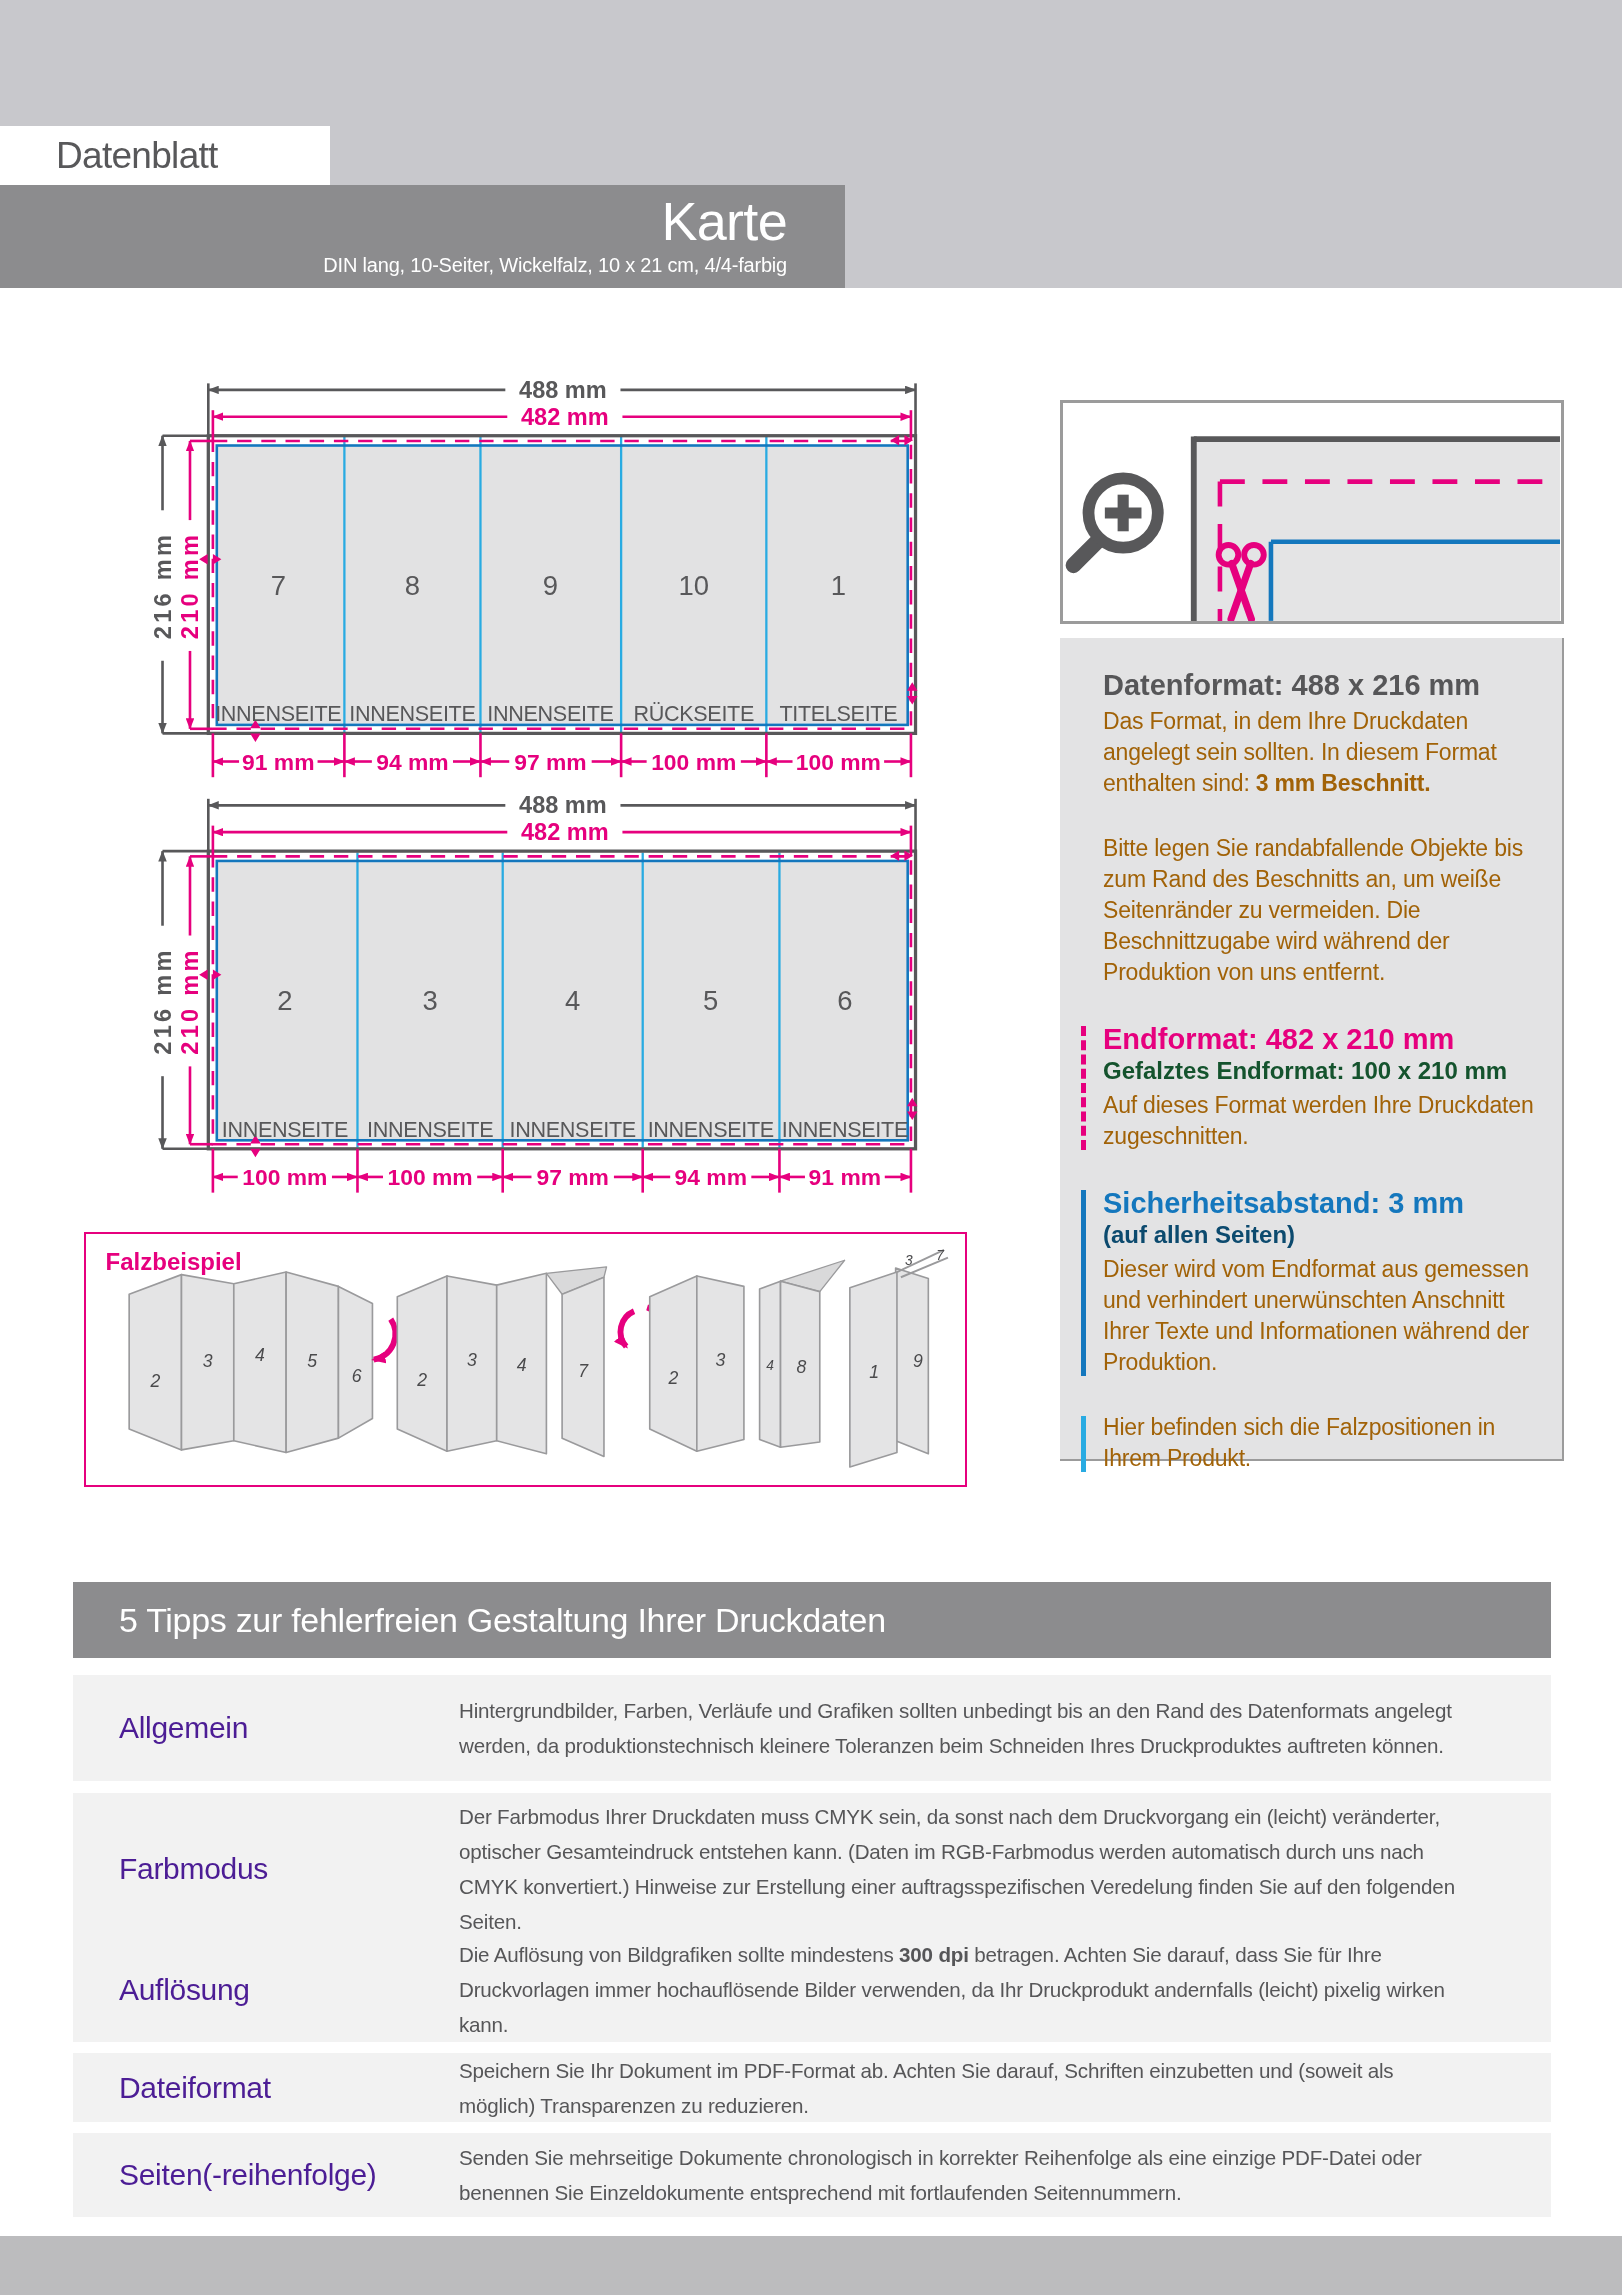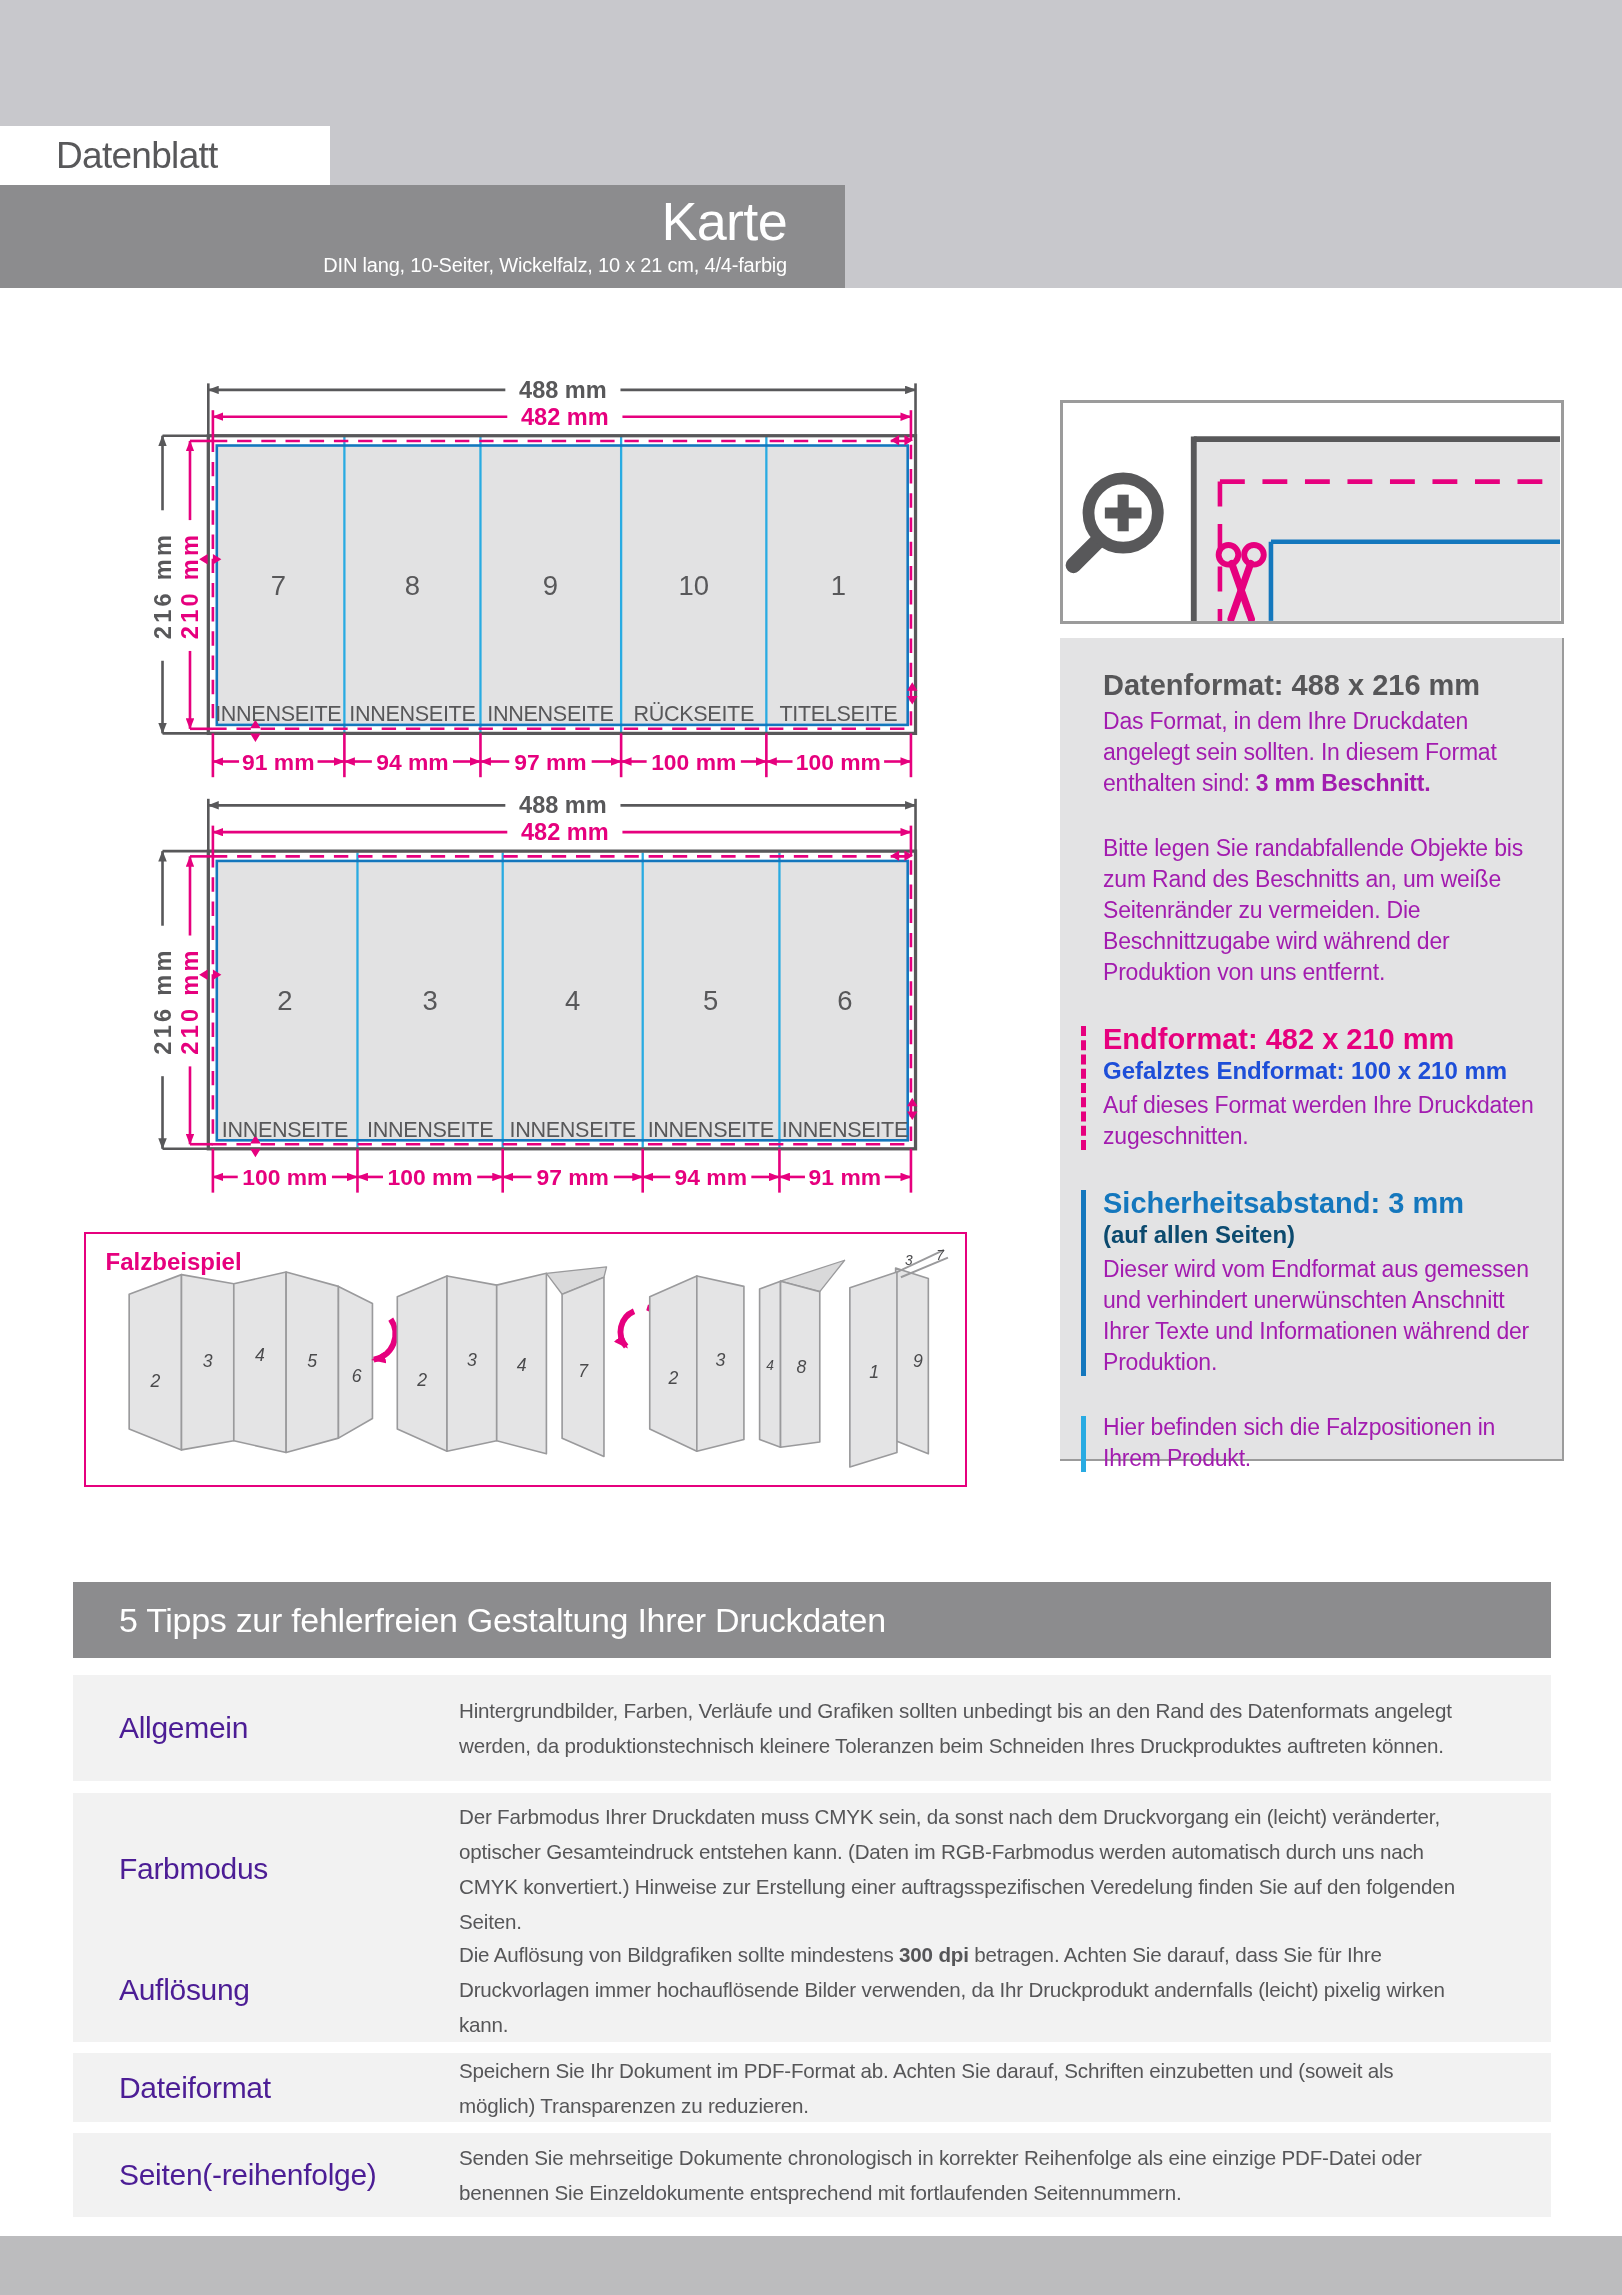--- a/index.html
+++ b/index.html
@@ -40,21 +40,21 @@
   .infopanel{position:absolute;left:1060px;top:638px;width:504px;height:823px;background:#e3e3e4;
              border-right:2.6px solid #9b9b9b;border-bottom:2.6px solid #9b9b9b;box-sizing:border-box;
              padding:30px 22px 0 43px;}
   .infopanel .sec{position:relative;margin-bottom:34px;}
   .ih{font-size:29px;font-weight:bold;line-height:1.18;}
   .ih.g{color:#565658;}
   .ih.m{color:#e6007e;}
   .ih.b{color:#1477bd;}
   .ih.c{color:#29abe2;}
   .isub{font-size:24px;font-weight:bold;line-height:1.25;}
-  .ibody{font-size:23px;line-height:31px;color:#a21caf;letter-spacing:-0.2px;margin-top:3.9px;}
+  .ibody{font-size:23px;line-height:31px;color:#a16207;letter-spacing:-0.2px;margin-top:3.9px;}
   .ibody b{font-weight:bold;}
   .vline{position:absolute;left:-21.6px;top:3.9px;bottom:2.6px;width:0;}
   .vline.dashM{border-left:5.2px dashed #e6007e;}
   .vline.solidB{border-left:5.2px solid #1477bd;}
   .vline.solidC{border-left:5.2px solid #29abe2;}
   .gap1{height:30px;}
   
   .tipsbar{position:absolute;left:73px;top:1582px;width:1478px;height:76px;background:#8c8c8e;
            display:flex;align-items:center;}
   .tipsbar span{color:#ffffff;font-size:34px;margin-left:46px;letter-spacing:-0.3px;}
@@ -324,21 +324,21 @@
   <div class="infopanel">
     <div class="sec">
       <div class="ih g">Datenformat: 488 x 216 mm</div>
       <div class="ibody"><span>Das Format, in dem Ihre Druckdaten angelegt sein sollten. In diesem Format enthalten sind: </span><b>3 mm Beschnitt.</b></div>
       <div class="gap1"></div>
       <div class="ibody">Bitte legen Sie randabfallende Objekte bis zum Rand des Beschnitts an, um weiße Seitenränder zu vermeiden. Die Beschnittzugabe wird während der Produktion von uns entfernt.</div>
     </div>
     <div class="sec">
       <span class="vline dashM"></span>
       <div class="ih m">Endformat: 482 x 210 mm</div>
-      <div class="isub" style="color:#1d4ed8;">Gefalztes Endformat: 100 x 210 mm</div>
+      <div class="isub" style="color:#14532d;">Gefalztes Endformat: 100 x 210 mm</div>
       <div class="ibody">Auf dieses Format werden Ihre Druckdaten zugeschnitten.</div>
     </div>
     <div class="sec">
       <span class="vline solidB"></span>
       <div class="ih b">Sicherheitsabstand: 3 mm</div>
       <div class="isub" style="color:#0c4a6e;">(auf allen Seiten)</div>
       <div class="ibody">Dieser wird vom Endformat aus gemessen und verhindert unerwünschten Anschnitt Ihrer Texte und Informationen während der Produktion.</div>
     </div>
     <div class="sec">
       <span class="vline solidC"></span>

